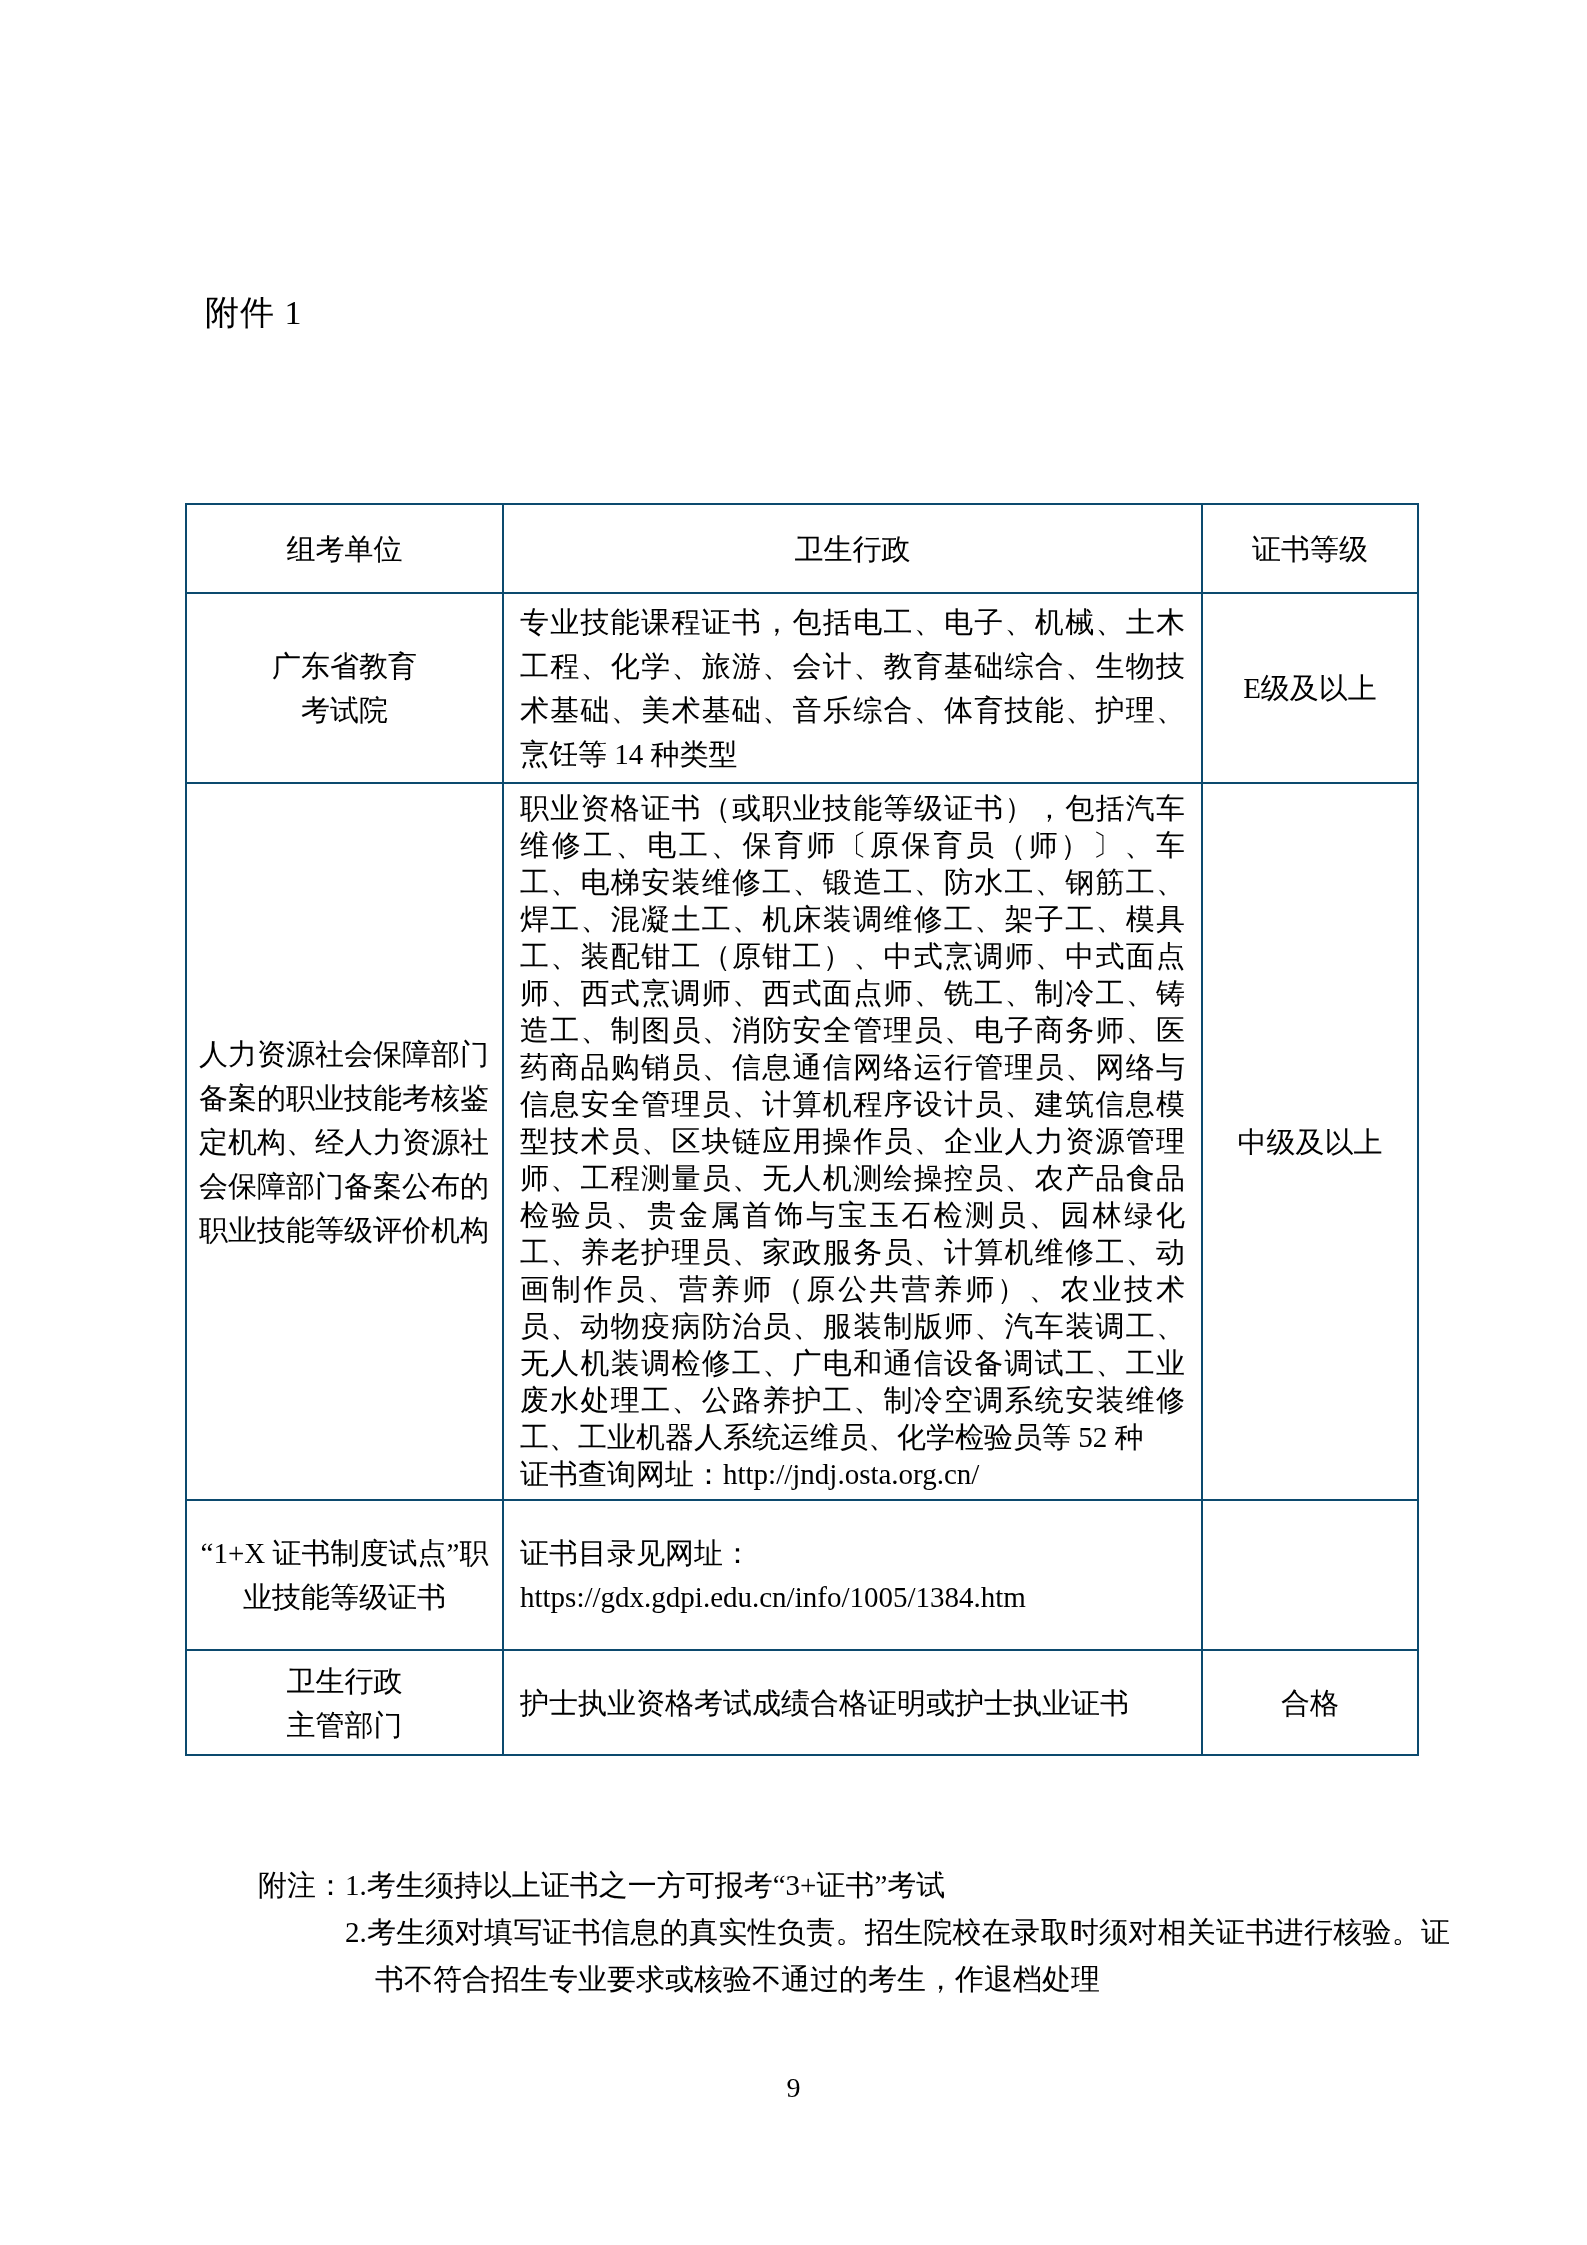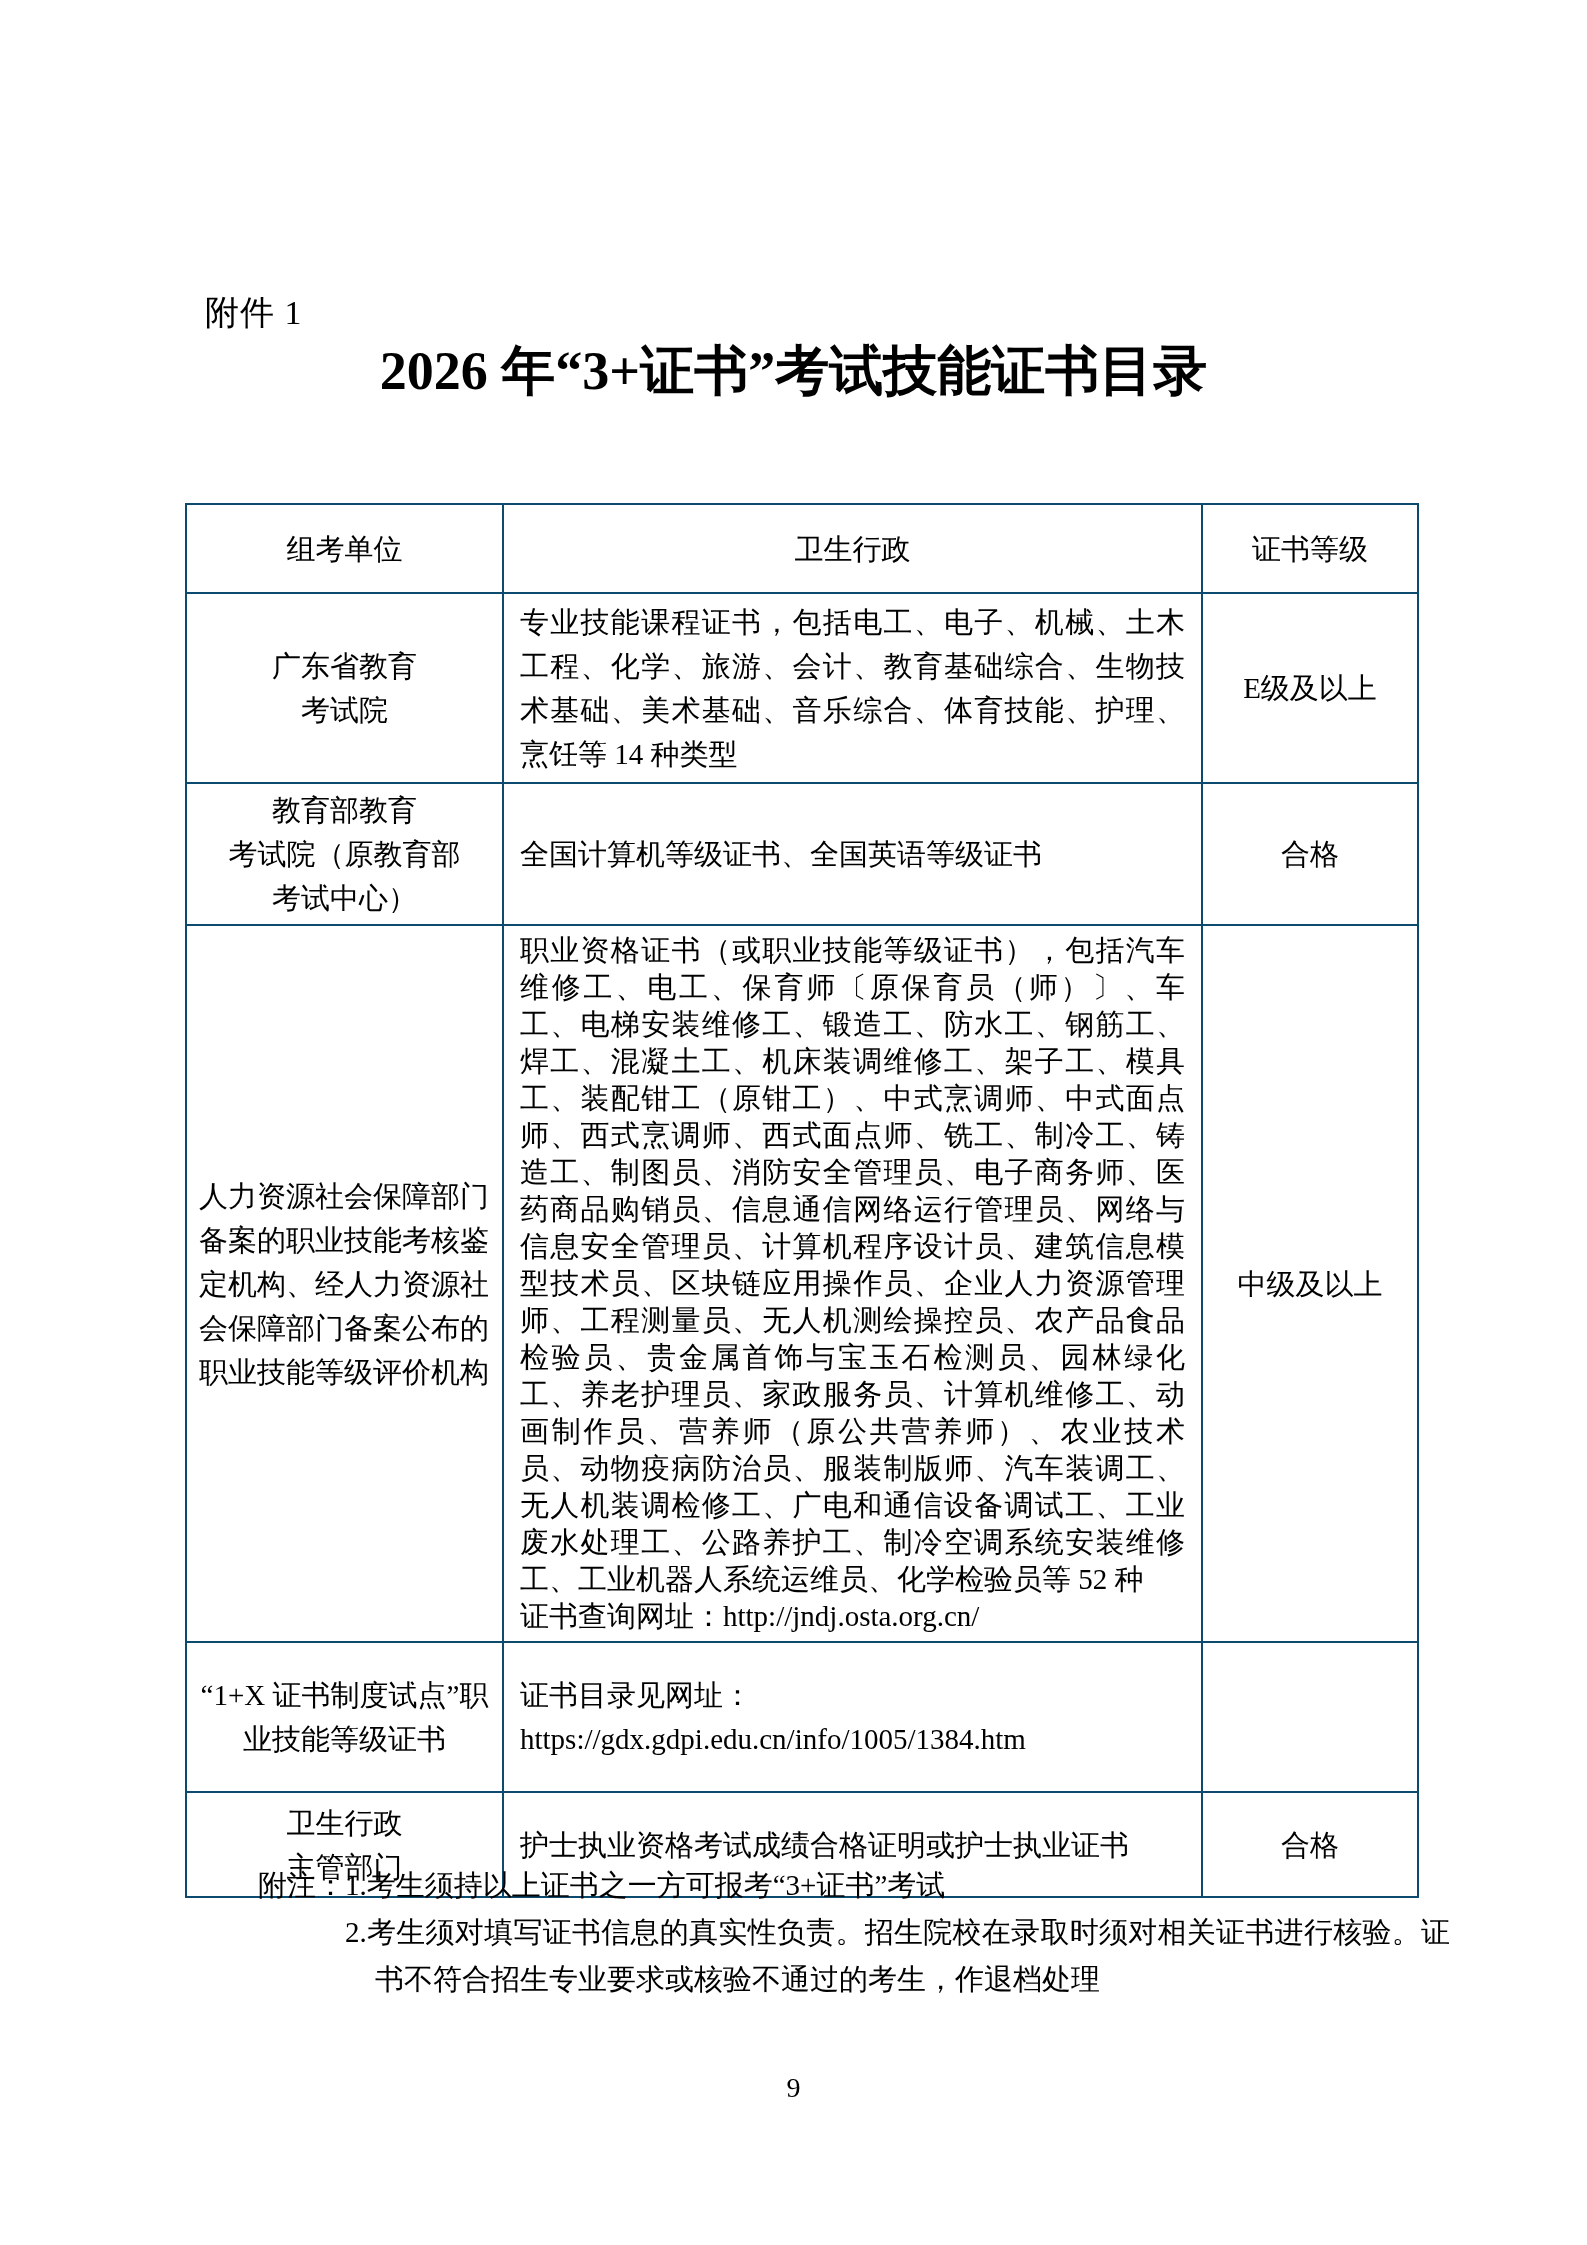--- a/index.html
+++ b/index.html
@@ -83,48 +83,40 @@
     font-size: 28px;
   }
 </style>
 </head>
 <body>
 
 <div class="page">
 
   <div class="attachment-label">附件 1</div>
 
-  <div class="doc-title">2026 年“3+证书”考试技能证书目录</div>
 
   <table class="cert-table">
     <colgroup>
         <col class="c1">
         <col class="c2">
         <col class="c3">
       </colgroup>
     <thead>
       <tr>
         <th>组考单位</th>
         <th>卫生行政</th>
         <th>证书等级</th>
       </tr>
     </thead>
     <tbody>
       <tr class="row-1">
         <td class="cell-unit">广东省教育
 考试院</td>
         <td class="cell-name">专业技能课程证书，包括电工、电子、机械、土木工程、化学、旅游、会计、教育基础综合、生物技术基础、美术基础、音乐综合、体育技能、护理、烹饪等 14 种类型</td>
         <td class="cell-level">E级及以上</td>
-      </tr>
-      <tr class="row-2">
-        <td class="cell-unit">教育部教育
-考试院（原教育部
-考试中心）</td>
-        <td class="cell-name left-align">全国计算机等级证书、全国英语等级证书</td>
-        <td class="cell-level">合格</td>
       </tr>
       <tr class="row-3">
         <td class="cell-unit left">人力资源社会保障部门
 备案的职业技能考核鉴
 定机构、经人力资源社
 会保障部门备案公布的
 职业技能等级评价机构</td>
         <td class="cell-name">职业资格证书（或职业技能等级证书），包括汽车维修工、电工、保育师〔原保育员（师）〕、车工、电梯安装维修工、锻造工、防水工、钢筋工、焊工、混凝土工、机床装调维修工、架子工、模具工、装配钳工（原钳工）、中式烹调师、中式面点师、西式烹调师、西式面点师、铣工、制冷工、铸造工、制图员、消防安全管理员、电子商务师、医药商品购销员、信息通信网络运行管理员、网络与信息安全管理员、计算机程序设计员、建筑信息模型技术员、区块链应用操作员、企业人力资源管理师、工程测量员、无人机测绘操控员、农产品食品检验员、贵金属首饰与宝玉石检测员、园林绿化工、养老护理员、家政服务员、计算机维修工、动画制作员、营养师（原公共营养师）、农业技术员、动物疫病防治员、服装制版师、汽车装调工、无人机装调检修工、广电和通信设备调试工、工业废水处理工、公路养护工、制冷空调系统安装维修工、工业机器人系统运维员、化学检验员等 52 种
 证书查询网址：http://jndj.osta.org.cn/</td>
         <td class="cell-level">中级及以上</td>

